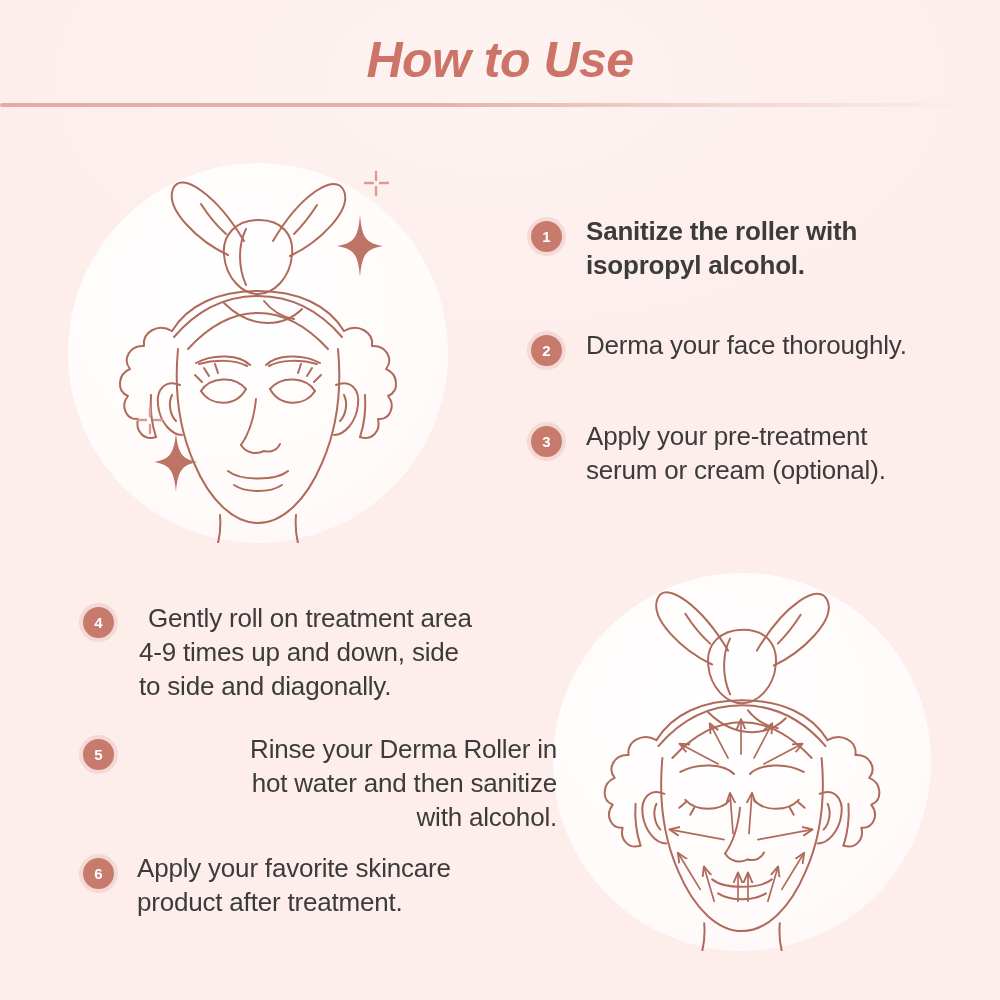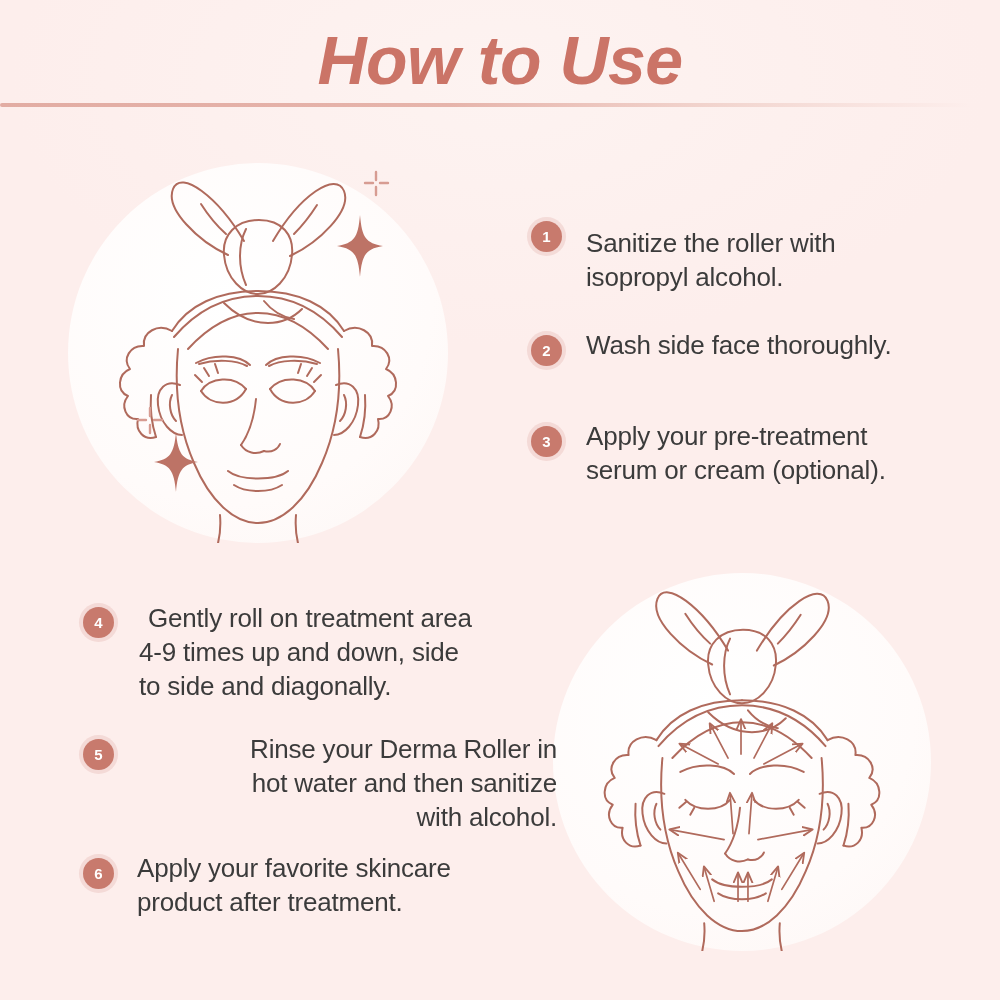--- a/index.html
+++ b/index.html
@@ -18,21 +18,21 @@
       #fdeeec;
   }
 
   
   .header{
     position:absolute;left:0;top:0;width:1000px;height:106px;
   }
   .title{
     position:absolute;left:0;top:30px;width:1000px;
     text-align:center;
-    font-size:68px;
+    font-size:50px;
     font-weight:bold;
     font-style:italic;
     letter-spacing:-0.5px;
     color:#cb7467;
     line-height:60px;
     white-space:nowrap;
   }
   .divider{
     position:absolute;left:0;top:103px;width:1000px;height:4px;
     background:linear-gradient(to right,#e2aca3 0%,#e6b4ab 45%,#f2d5cf 72%,#fdeeec 97%);
@@ -74,21 +74,21 @@
     color:#3b3b3b;
     font-size:26px;
     line-height:34px;
     letter-spacing:-0.2px;
     white-space:pre-line;
   }
 
   
   #stepsA{left:531px;top:214px;width:450px;height:290px;}
   #stepsA .s1 .badge{left:0px;top:7px;}
-  #stepsA .s1 .steptext{left:55px;top:12px;width:400px;}
+  #stepsA .s1 .steptext{left:55px;top:0px;width:400px;font-weight:bold;}
   #stepsA .s2 .badge{left:0px;top:121px;}
   #stepsA .s2 .steptext{left:55px;top:114px;width:400px;}
   #stepsA .s3 .badge{left:0px;top:212px;}
   #stepsA .s3 .steptext{left:55px;top:205px;width:400px;}
 
   
   #stepsB{left:83px;top:601px;width:450px;height:330px;}
   #stepsB .s4 .badge{left:0px;top:6px;}
   #stepsB .s4 .steptext{left:56px;top:0px;width:420px;text-indent:9px;}
   #stepsB .s5 .badge{left:0px;top:138px;}
@@ -294,21 +294,21 @@
   </svg>
 
   <div class="steps" id="stepsA">
     <div class="step s1">
       <div class="badge">1</div>
       <div class="steptext">Sanitize the roller with
 isopropyl alcohol.</div>
     </div>
     <div class="step s2">
       <div class="badge">2</div>
-      <div class="steptext">Wash side face thoroughly.</div>
+      <div class="steptext">Derma your face thoroughly.</div>
     </div>
     <div class="step s3">
       <div class="badge">3</div>
       <div class="steptext">Apply your pre-treatment
 serum or cream (optional).</div>
     </div>
   </div>
 
   <div class="steps" id="stepsB">
     <div class="step s4">

